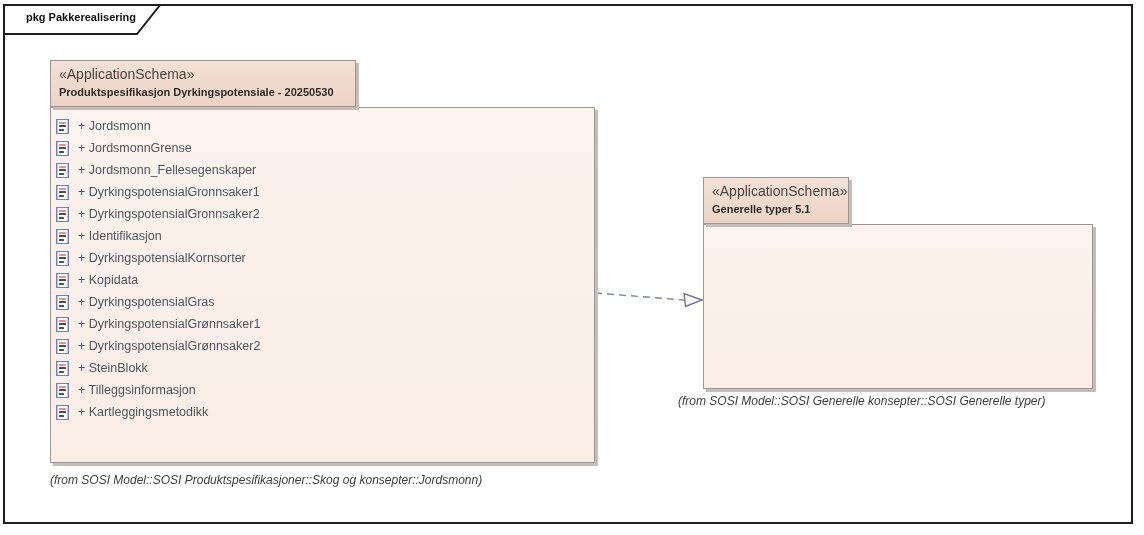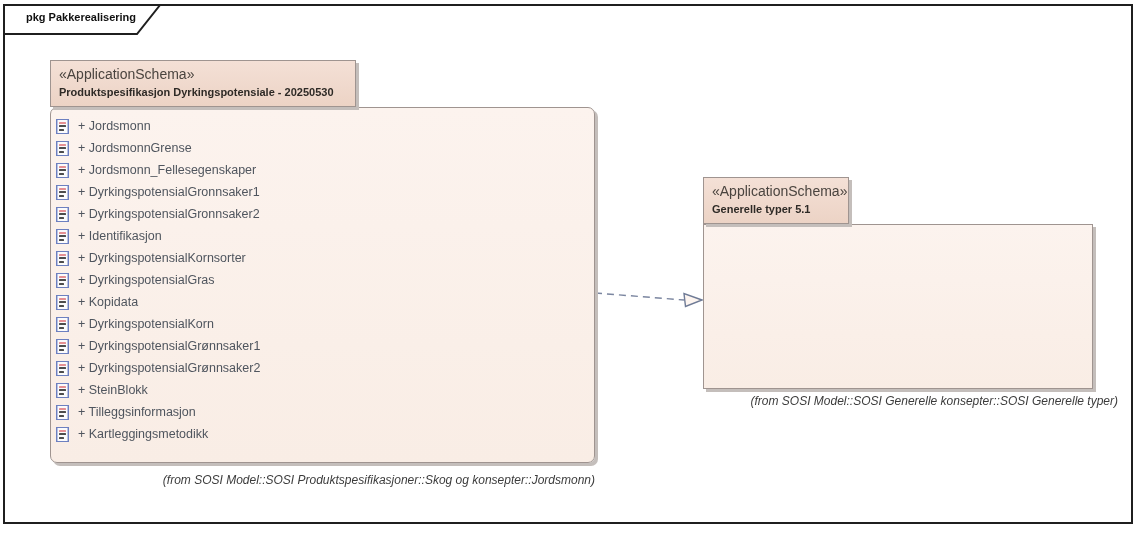--- a/index.html
+++ b/index.html
@@ -31,21 +31,21 @@
   .pkg-name{
     font-size:11px;font-weight:bold;color:#2e2a26;white-space:nowrap;line-height:18px;
   }
   .pkg-body{
     position:absolute;box-sizing:border-box;
     border:1px solid #9f9490;
     background:linear-gradient(#fcf3ee,#f9ede5);
     box-shadow:3px 3px 0 #c4bebb;z-index:1;
   }
   .pkg-caption{
-    position:absolute;text-align:right;font-size:12px;font-style:italic;color:#3c3c3c;
+    position:absolute;text-align:left;font-size:12px;font-style:italic;color:#3c3c3c;
     white-space:nowrap;
   }
   
   .item-list{list-style:none;margin:0;padding:7px 0 0 5px;}
   .item-row{display:flex;align-items:center;height:22px;}
   .item-label{
     font-size:12.5px;color:#4f555e;margin-left:9px;white-space:nowrap;
   }
   .item-label.italic{}
   .cls-icon{
@@ -76,21 +76,21 @@
   <svg class="connector-svg" width="1144" height="535">
     <line x1="595" y1="293" x2="684" y2="300" stroke="#7b86a0" stroke-width="1.4" stroke-dasharray="7,5"></line>
     <polygon points="702,300 684,293.5 685.5,306.5" fill="#fdf5f0" stroke="#6f7b96" stroke-width="1.4"></polygon>
   </svg>
 
   <div>
     <div class="pkg-tab" style="left:50px;top:60px;width:306px;height:47px;">
       <div class="stereotype">«ApplicationSchema»</div>
       <div class="pkg-name">Produktspesifikasjon Dyrkingspotensiale - 20250530</div>
     </div>
-    <div class="pkg-body" style="left:50px;top:107px;width:545px;height:356px;border-radius:7px;">
+    <div class="pkg-body" style="left:50px;top:107px;width:545px;height:356px;">
       <ul class="item-list">
   <li class="item-row">
     <span class="cls-icon">
       <span class="bar pink"></span>
       <span class="bar dark"></span>
       <span class="bar dark short"></span>
     </span>
     <span class="item-label">+ Jordsmonn</span>
   </li>
 
@@ -147,40 +147,32 @@
     </span>
     <span class="item-label">+ DyrkingspotensialKornsorter</span>
   </li>
 
   <li class="item-row">
     <span class="cls-icon">
       <span class="bar pink"></span>
       <span class="bar dark"></span>
       <span class="bar dark short"></span>
     </span>
+    <span class="item-label">+ Kopidata</span>
+  </li>
+
+  <li class="item-row">
+    <span class="cls-icon">
+      <span class="bar pink"></span>
+      <span class="bar dark"></span>
+      <span class="bar dark short"></span>
+    </span>
     <span class="item-label">+ DyrkingspotensialGras</span>
   </li>
 
-  <li class="item-row">
-    <span class="cls-icon">
-      <span class="bar pink"></span>
-      <span class="bar dark"></span>
-      <span class="bar dark short"></span>
-    </span>
-    <span class="item-label">+ Kopidata</span>
-  </li>
-
-  <li class="item-row">
-    <span class="cls-icon">
-      <span class="bar pink"></span>
-      <span class="bar dark"></span>
-      <span class="bar dark short"></span>
-    </span>
-    <span class="item-label">+ DyrkingspotensialKorn</span>
-  </li>
 
   <li class="item-row">
     <span class="cls-icon">
       <span class="bar pink"></span>
       <span class="bar dark"></span>
       <span class="bar dark short"></span>
     </span>
     <span class="item-label">+ DyrkingspotensialGrønnsaker1</span>
   </li>
 

